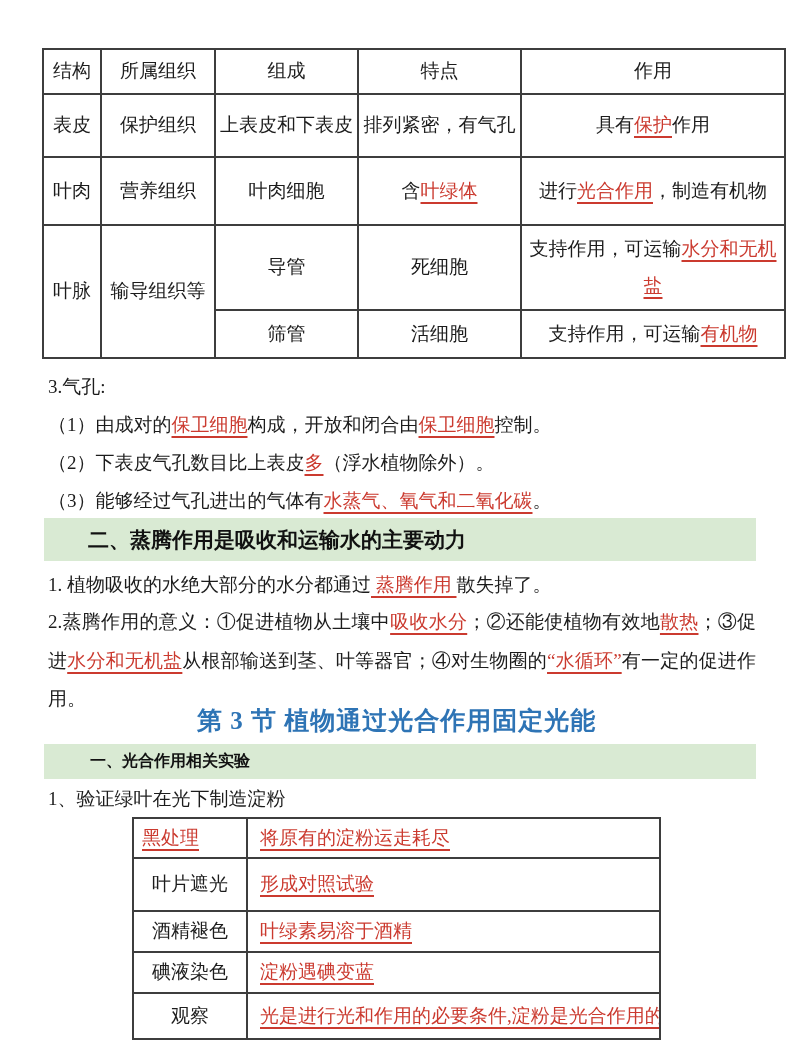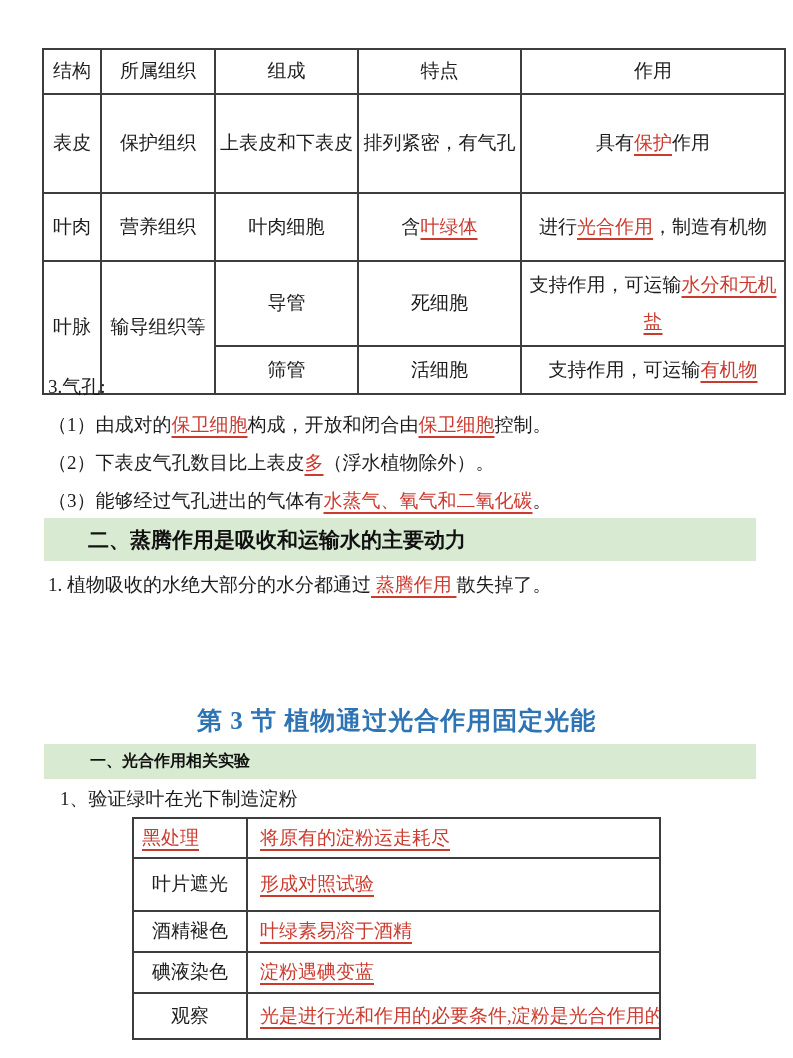--- a/index.html
+++ b/index.html
@@ -29,21 +29,21 @@
     text-align: center; vertical-align: middle;
     font-size: 19px; font-weight: normal;
     line-height: 1.9; padding: 2px 4px;
   }
   .t1 .c0 { width: 58px; }
   .t1 .c1 { width: 114px; }
   .t1 .c2 { width: 143px; }
   .t1 .c3 { width: 163px; }
   .t1 .c4 { width: 264px; }
   .t1 .rh { height: 45px; margin-left: 12px; }
-  .t1 .r0 { height: 99px; }
+  .t1 .r0 { height: 63px; }
   .t1 .r1 { height: 68px; }
   .t1 .r2 { height: 85px; }
   .t1 .r3 { height: 48px; }
 
   
   .notes { position: absolute; left: 48px; top: 368px; width: 710px; font-size: 19px; }
   .notes .line { line-height: 38px; height: 38px; white-space: nowrap; }
 
   
   .bar {
@@ -59,21 +59,21 @@
   .s2line1 { position: absolute; left: 48px; top: 567px; width: 710px; font-size: 19px; line-height: 36px; white-space: nowrap; }
   .s2para  { position: absolute; left: 48px; top: 603px; width: 708px; font-size: 19px; line-height: 38.5px; text-align: justify; }
 
   
   .title3 {
     position: absolute; left: 0; top: 704px; width: 793px;
     text-align: center; font-size: 25px; font-weight: bold;
     color: var(--blue-title); letter-spacing: 1px;
   }
 
-  .s3line1 { position: absolute; left: 60px; top: 784px; font-size: 19px; line-height: 30px; white-space: nowrap; }
+  .s3line1 { position: absolute; left: 48px; top: 784px; font-size: 19px; line-height: 30px; white-space: nowrap; }
 
   
   table.t2 {
     position: absolute; left: 132px; top: 817px;
     width: 527px; border-collapse: collapse; table-layout: fixed;
   }
   table.t2 td {
     border: 2px solid var(--border);
     font-size: 19px; vertical-align: middle;
     padding: 2px 6px; line-height: 1.6;
@@ -144,20 +144,21 @@
     <div class="line">3.气孔:</div>
     <div class="line"><span>（1）由成对的</span><span class="ru">保卫细胞</span><span>构成，开放和闭合由</span><span class="ru">保卫细胞</span><span>控制。</span></div>
     <div class="line"><span>（2）下表皮气孔数目比上表皮</span><span class="ru">多</span><span>（浮水植物除外）。</span></div>
     <div class="line"><span>（3）能够经过气孔进出的气体有</span><span class="ru">水蒸气、氧气和二氧化碳</span><span>。</span></div>
   </div>
 
   <div class="bar bar1">
     <span>二、蒸腾作用是吸收和运输水的主要动力</span>
   </div>
   <div class="s2line1"><span>1. 植物吸收的水绝大部分的水分都通过</span><span class="ru"> 蒸腾作用 </span><span>散失掉了。</span></div>
+  <div class="s2para"><span>2.蒸腾作用的意义：①促进植物从土壤中</span><span class="ru">吸收水分</span><span>；②还能使植物有效地</span><span class="ru">散热</span><span>；③促进</span><span class="ru">水分和无机盐</span><span>从根部输送到茎、叶等器官；④对生物圈的</span><span class="ru">“水循环”</span><span>有一定的促进作用。</span></div>
 
   <div class="title3">第 3 节  植物通过光合作用固定光能</div>
 
   <div class="bar bar2">
     <span>一、光合作用相关实验</span>
   </div>
   <div class="s3line1">1、验证绿叶在光下制造淀粉</div>
 
   <table class="t2">
     <tbody>

